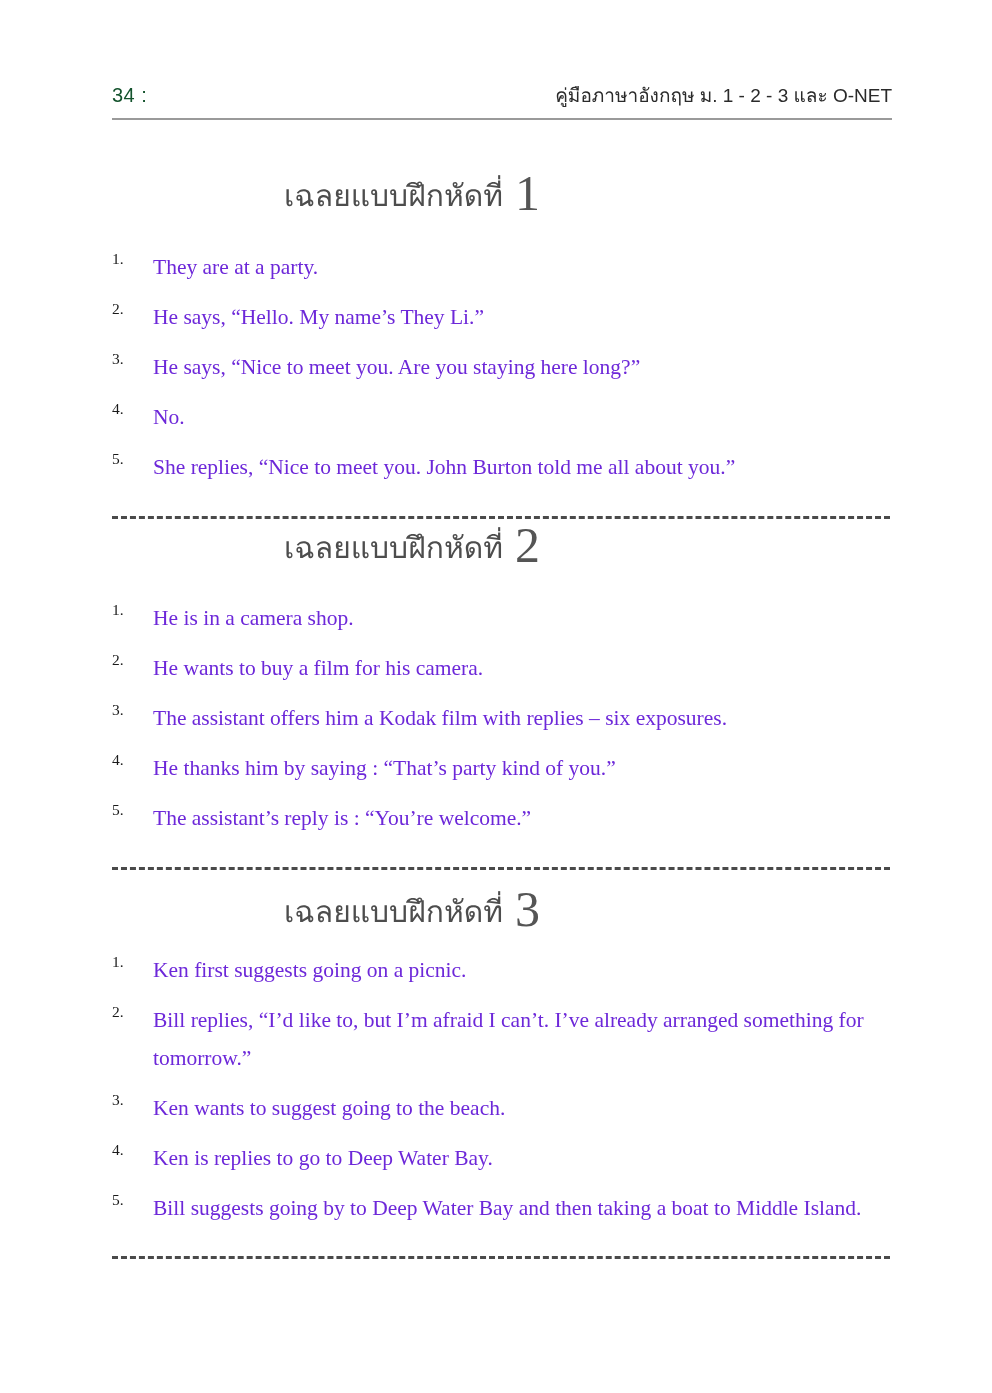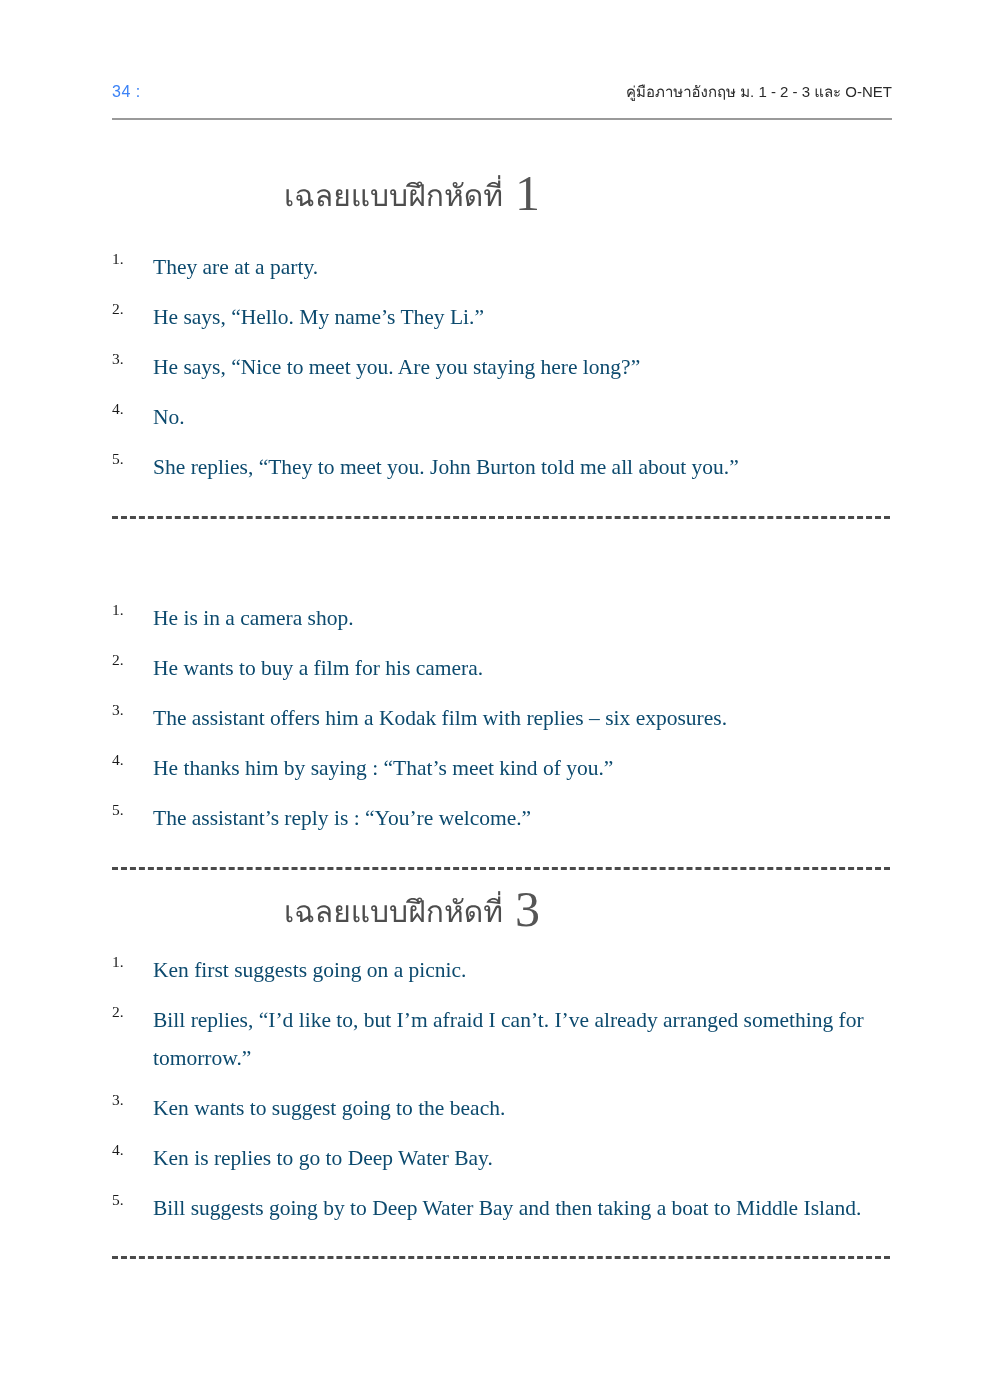--- a/index.html
+++ b/index.html
@@ -29,28 +29,28 @@
     position: absolute;
     left: 112px;
     top: 80px;
     width: 780px;
     display: flex;
     align-items: baseline;
     justify-content: space-between;
   }
   .header-folio {
     font-family: "Liberation Sans", "DejaVu Sans", sans-serif;
-    font-size: 16px;
-    color: #3b82f6;
+    font-size: 20px;
+    color: #14532d;
     letter-spacing: 0.5px;
     white-space: pre;
   }
   .header-title {
     font-family: "Liberation Sans", "DejaVu Sans", sans-serif;
-    font-size: 15px;
+    font-size: 19px;
     color: #2a2a2a;
     white-space: pre;
   }
   .header-rule {
     position: absolute;
     left: 112px;
     top: 118px;
     width: 780px;
     height: 2px;
     background: #9a9a9a;
@@ -97,21 +97,21 @@
     width: 30px;
     font-size: 15.5px;
     color: #1a1a1a;
     text-align: left;
     white-space: pre;
   }
   .answer-text {
     display: block;
     font-size: 21.5px;
     line-height: 38px;
-    color: #0c4a6e;
+    color: #6d28d9;
   }
 
   
   .divider {
     width: 778px;
     margin-left: 112px;
     height: 0;
     border: 0;
     border-top: 3px dashed #4a4a4a;
   }
@@ -149,47 +149,52 @@
       <li class="answer-item" style="margin-bottom:12px;">
         <span class="answer-num">3.</span>
         <span class="answer-text">He says, “Nice to meet you. Are you staying here long?”</span>
       </li>
       <li class="answer-item" style="margin-bottom:12px;">
         <span class="answer-num">4.</span>
         <span class="answer-text">No.</span>
       </li>
       <li class="answer-item">
         <span class="answer-num">5.</span>
-        <span class="answer-text">She replies, “They to meet you. John Burton told me all about you.”</span>
+        <span class="answer-text">She replies, “Nice to meet you. John Burton told me all about you.”</span>
       </li>
     </ul>
   </div>
 
   <div class="block" style="top:508px;">
     <hr class="divider">
   </div>
 
+  <div class="block" style="top:520px;">
+    <div class="section-heading">
+      <span class="thai">เฉลยแบบฝึกหัดที่</span><span class="numeral">2</span>
+    </div>
+  </div>
 
   <div class="block" style="top:599px;">
     <ul class="answer-list" style="margin-left:112px; width:790px;">
       <li class="answer-item" style="margin-bottom:12px;">
         <span class="answer-num">1.</span>
         <span class="answer-text">He is in a camera shop.</span>
       </li>
       <li class="answer-item" style="margin-bottom:12px;">
         <span class="answer-num">2.</span>
         <span class="answer-text">He wants to buy a film for his camera.</span>
       </li>
       <li class="answer-item" style="margin-bottom:12px;">
         <span class="answer-num">3.</span>
         <span class="answer-text">The assistant offers him a Kodak film with replies – six exposures.</span>
       </li>
       <li class="answer-item" style="margin-bottom:12px;">
         <span class="answer-num">4.</span>
-        <span class="answer-text">He thanks him by saying : “That’s meet kind of you.”</span>
+        <span class="answer-text">He thanks him by saying : “That’s party kind of you.”</span>
       </li>
       <li class="answer-item">
         <span class="answer-num">5.</span>
         <span class="answer-text">The assistant’s reply is : “You’re welcome.”</span>
       </li>
     </ul>
   </div>
 
   <div class="block" style="top:859px;">
     <hr class="divider">

